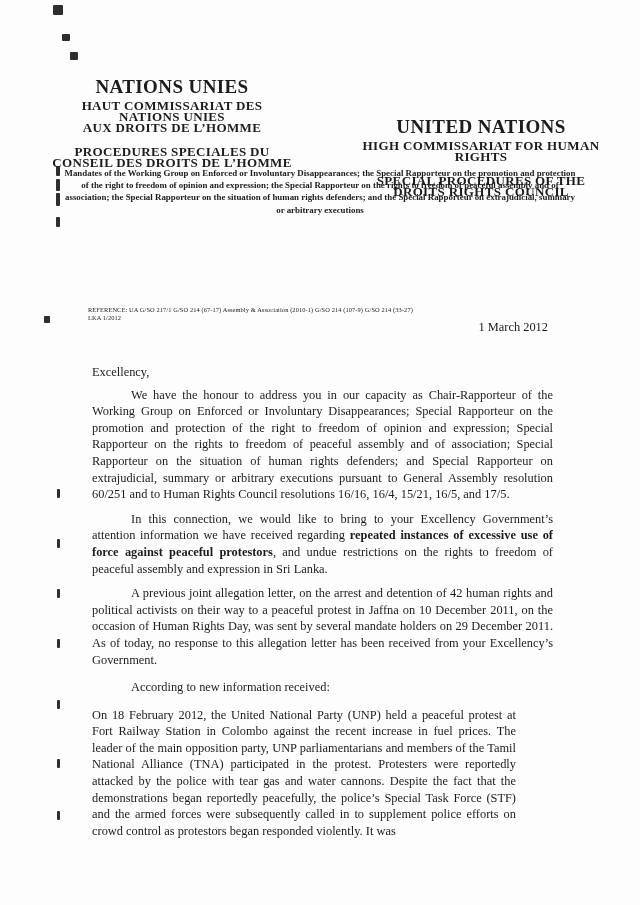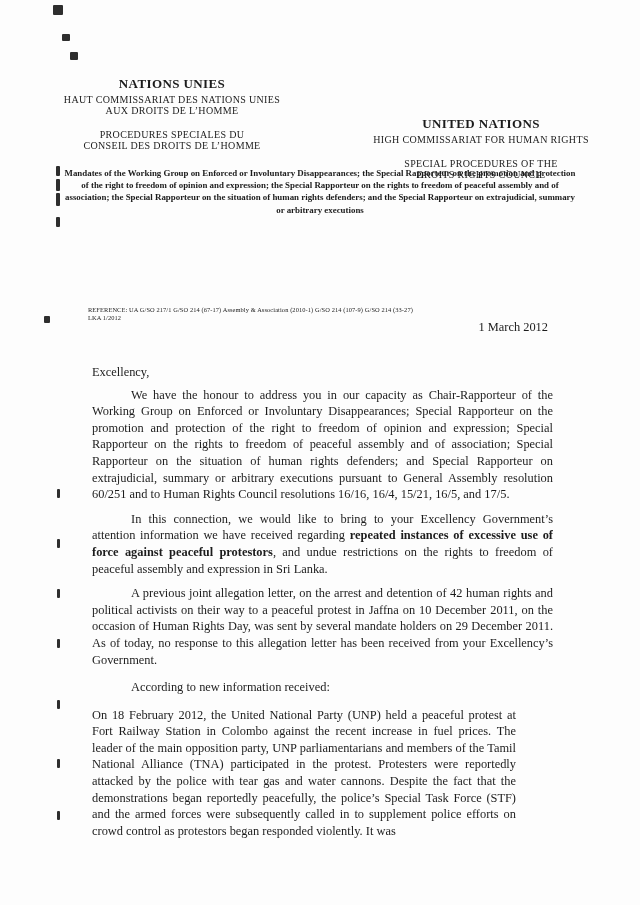--- a/index.html
+++ b/index.html
@@ -5,22 +5,22 @@
   html,body{margin:0;padding:0;background:#ffffff;}
   .page{
     position:relative;width:640px;height:905px;margin:0;
     background:#fdfdfd;color:#1c1c1c;
     font-family:"Liberation Serif", serif;
     overflow:hidden;
   }
   .letterhead-col{position:absolute;top:76px;text-align:center;}
   .lh-left{left:52px;width:240px;}
   .lh-right{left:361px;width:240px;margin-top:40px;}
-  .lh-org{font-size:13px;font-weight:bold;letter-spacing:0.4px;margin-bottom:2px;}
-  .lh-line{font-size:10px;font-weight:normal;letter-spacing:0.35px;line-height:11px;}
+  .lh-org{font-size:19px;font-weight:bold;letter-spacing:0.4px;margin-bottom:2px;}
+  .lh-line{font-size:13px;font-weight:bold;letter-spacing:0.35px;line-height:11px;}
   .lh-proc{margin-top:13px;}
   .mandates{
     position:absolute;left:60px;top:167px;width:520px;
     text-align:center;font-weight:bold;font-size:8.9px;line-height:12.2px;
   }
   .reference{
     position:absolute;left:88px;top:306px;width:430px;
     font-size:6.4px;line-height:7.6px;letter-spacing:0.1px;white-space:pre-line;
   }
   .date{

